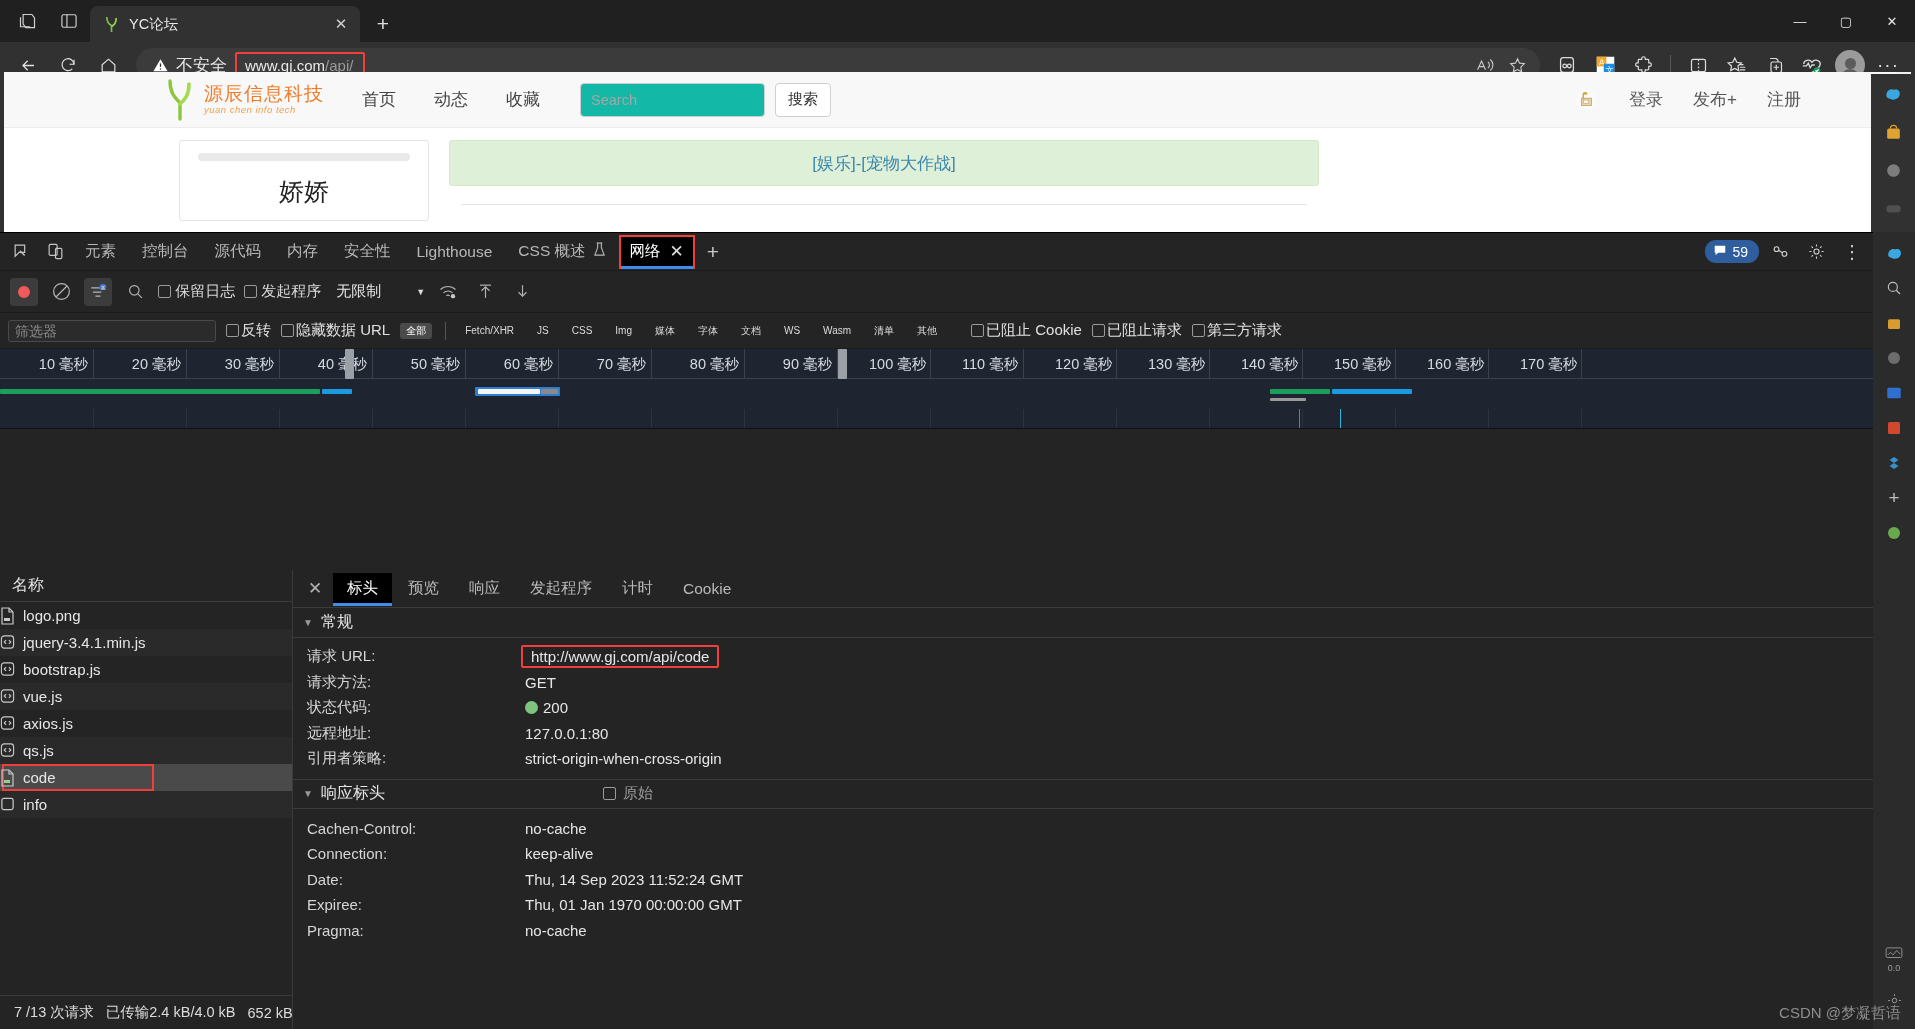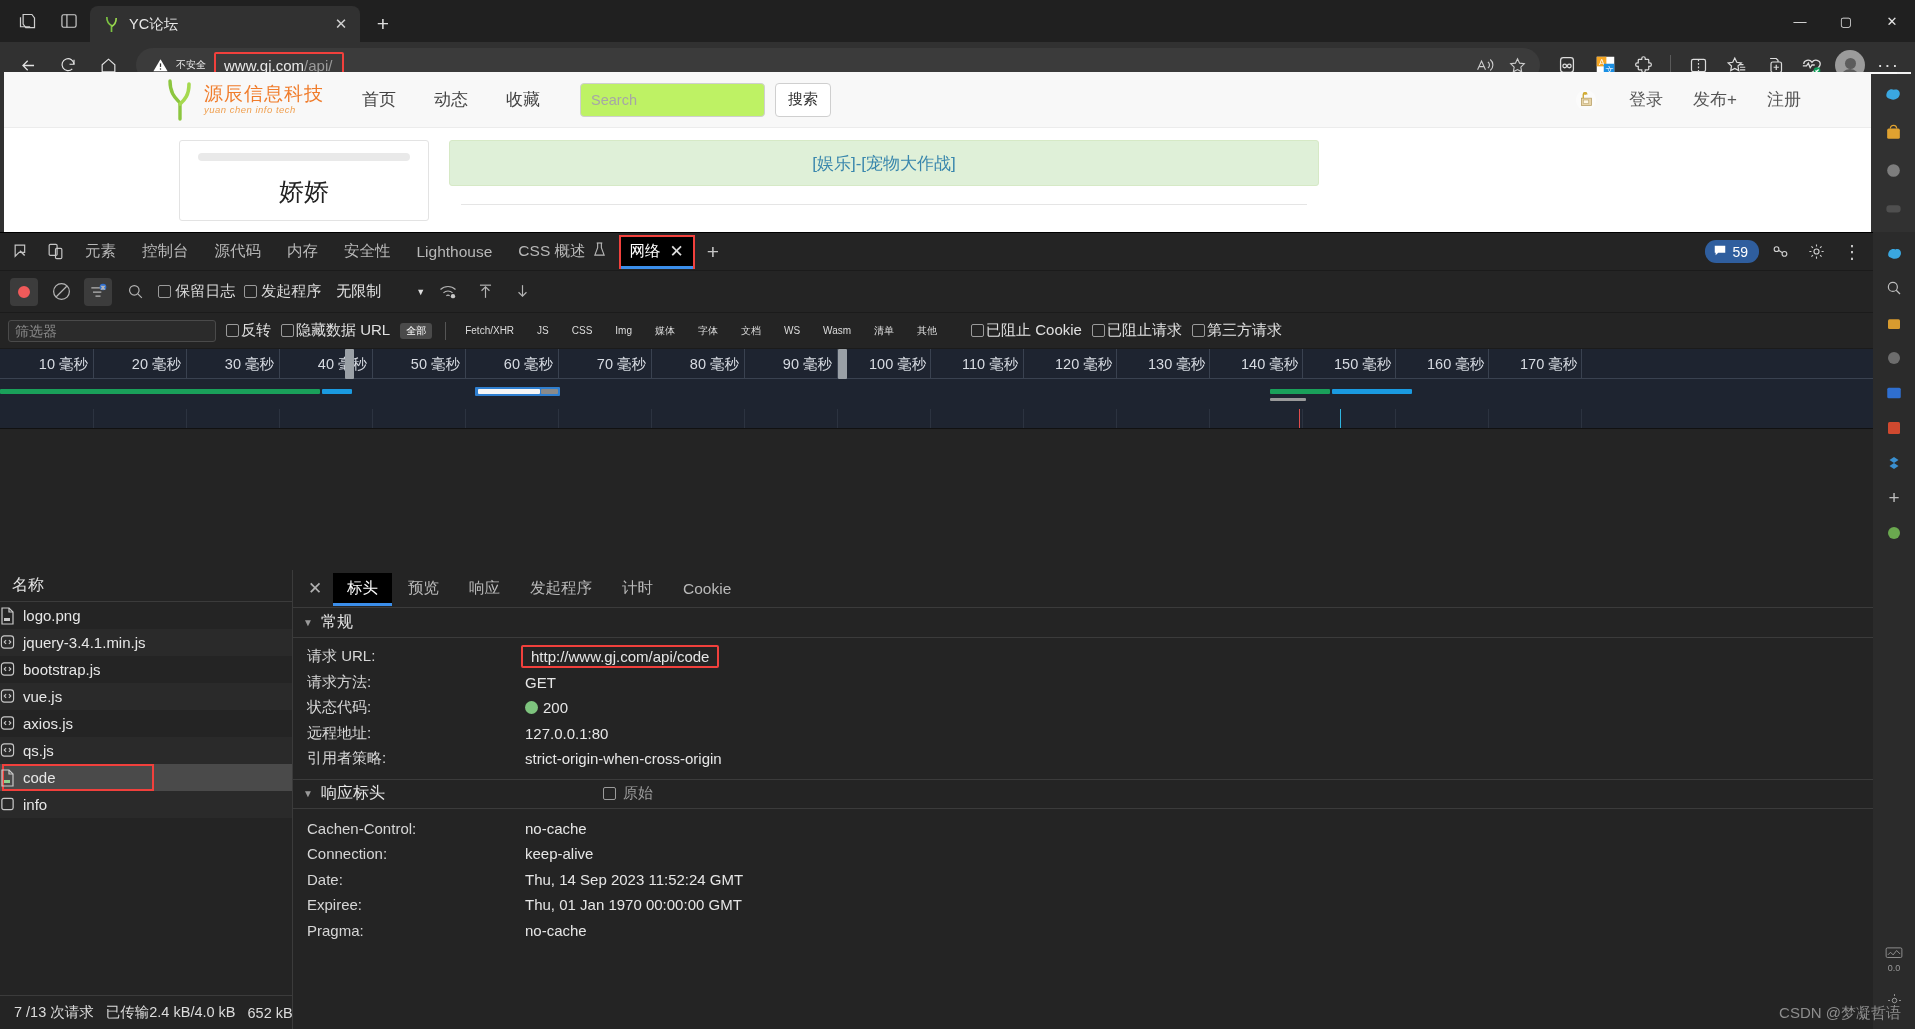--- a/index.html
+++ b/index.html
@@ -33,21 +33,21 @@
   .wincontrols { position:absolute; right:0; top:0; height:42px; display:flex; }
   .wc { width:46px; height:42px; display:flex; align-items:center; justify-content:center; color:#e6e6e6; font-size:13px; }
 
   .navbar { height:46px; background:#313131; display:flex; align-items:center; padding:0 10px; gap:4px; }
   .nav-btn { width:36px; height:36px; border-radius:4px; display:flex; align-items:center; justify-content:center; color:#e2e2e2; }
   .omnibox {
     flex:1; height:34px; background:#3b3b3b; border-radius:17px; display:flex; align-items:center;
     padding:0 8px 0 14px; margin:0 6px; position:relative; min-width:0;
   }
   .warn-ico { width:20px; height:20px; display:flex; align-items:center; justify-content:center; margin-right:6px; }
-  .warn-txt { color:#e8e8e8; font-size:10px; white-space:nowrap; margin-right:8px; }
+  .warn-txt { color:#e8e8e8; font-size:17px; white-space:nowrap; margin-right:8px; }
   .url-box { border:2px solid #f1403c; padding:3px 10px 3px 8px; border-radius:2px; display:flex; align-items:baseline; }
   .url-host { color:#e9e9e9; font-size:15px; }
   .url-path { color:#9a9a9a; font-size:15px; }
   .omni-right { margin-left:auto; display:flex; align-items:center; gap:2px; }
   .omni-ico { width:30px; height:30px; display:flex; align-items:center; justify-content:center; color:#cccccc; }
   .bar-ico { width:34px; height:34px; display:flex; align-items:center; justify-content:center; color:#dcdcdc; border-radius:4px;}
   .divider-v { width:1px; height:20px; background:#5a5a5a; margin:0 6px; }
   .avatar-btn { width:30px; height:30px; border-radius:50%; background:#9b9b9b; display:flex; align-items:flex-end; justify-content:center; overflow:hidden; }
   .avatar-head { width:11px; height:11px; border-radius:50%; background:#5c5c5c; position:relative; top:-11px; }
   .avatar-body { width:20px; height:11px; border-radius:10px 10px 0 0; background:#5c5c5c; position:absolute; bottom:0; }
@@ -56,21 +56,21 @@
   .page { position:absolute; left:4px; top:72px; width:1907px; height:160px; background:#ffffff; overflow:hidden; }
   .site-header { height:56px; background:#f8f8f8; display:flex; align-items:center; padding-left:160px; border-bottom:1px solid #ececec;}
   .logo-wrap { display:flex; align-items:center; gap:10px; }
   .leaf { width:30px; height:42px; position:relative; }
   .logo-txt { line-height:1; }
   .logo-cn { color:#f07c2b; font-size:19px; letter-spacing:1px; }
   .logo-en { color:#f0a050; font-size:9.5px; font-style:italic; letter-spacing:.5px; margin-top:2px; }
   .site-nav { display:flex; gap:38px; margin-left:38px; }
   .site-nav a { color:#444; font-size:17px; text-decoration:none; }
   .search-input { width:185px; height:34px; border:1px solid #cfcfcf; border-radius:4px; padding:0 10px;
-                  font-size:14.5px; color:#333; background:#bef264; margin-left:40px; }
+                  font-size:14.5px; color:#333; background:#14b8a6; margin-left:40px; }
   .search-input::placeholder { color:#a6a6a6; }
   .search-btn { height:34px; padding:0 12px; border:1px solid #cfcfcf; border-radius:4px; background:#fff;
                 color:#333; font-size:15px; margin-left:10px; cursor:pointer; }
   .header-right { margin-left:auto; display:flex; align-items:center; gap:30px; padding-right:110px; }
   .hr-ico { width:26px; height:26px; display:flex; align-items:center; justify-content:center; font-size:17px; }
   .header-right a { color:#555; font-size:17px; text-decoration:none; }
 
   .page-body { display:flex; padding:12px 0 0 175px; gap:20px; }
   .card-left { width:250px; border:1px solid #e3e3e3; border-radius:3px; padding:12px 18px; background:#fff; }
   .card-bar { height:8px; background:#e9e9e9; border-radius:4px; margin-bottom:14px; }

